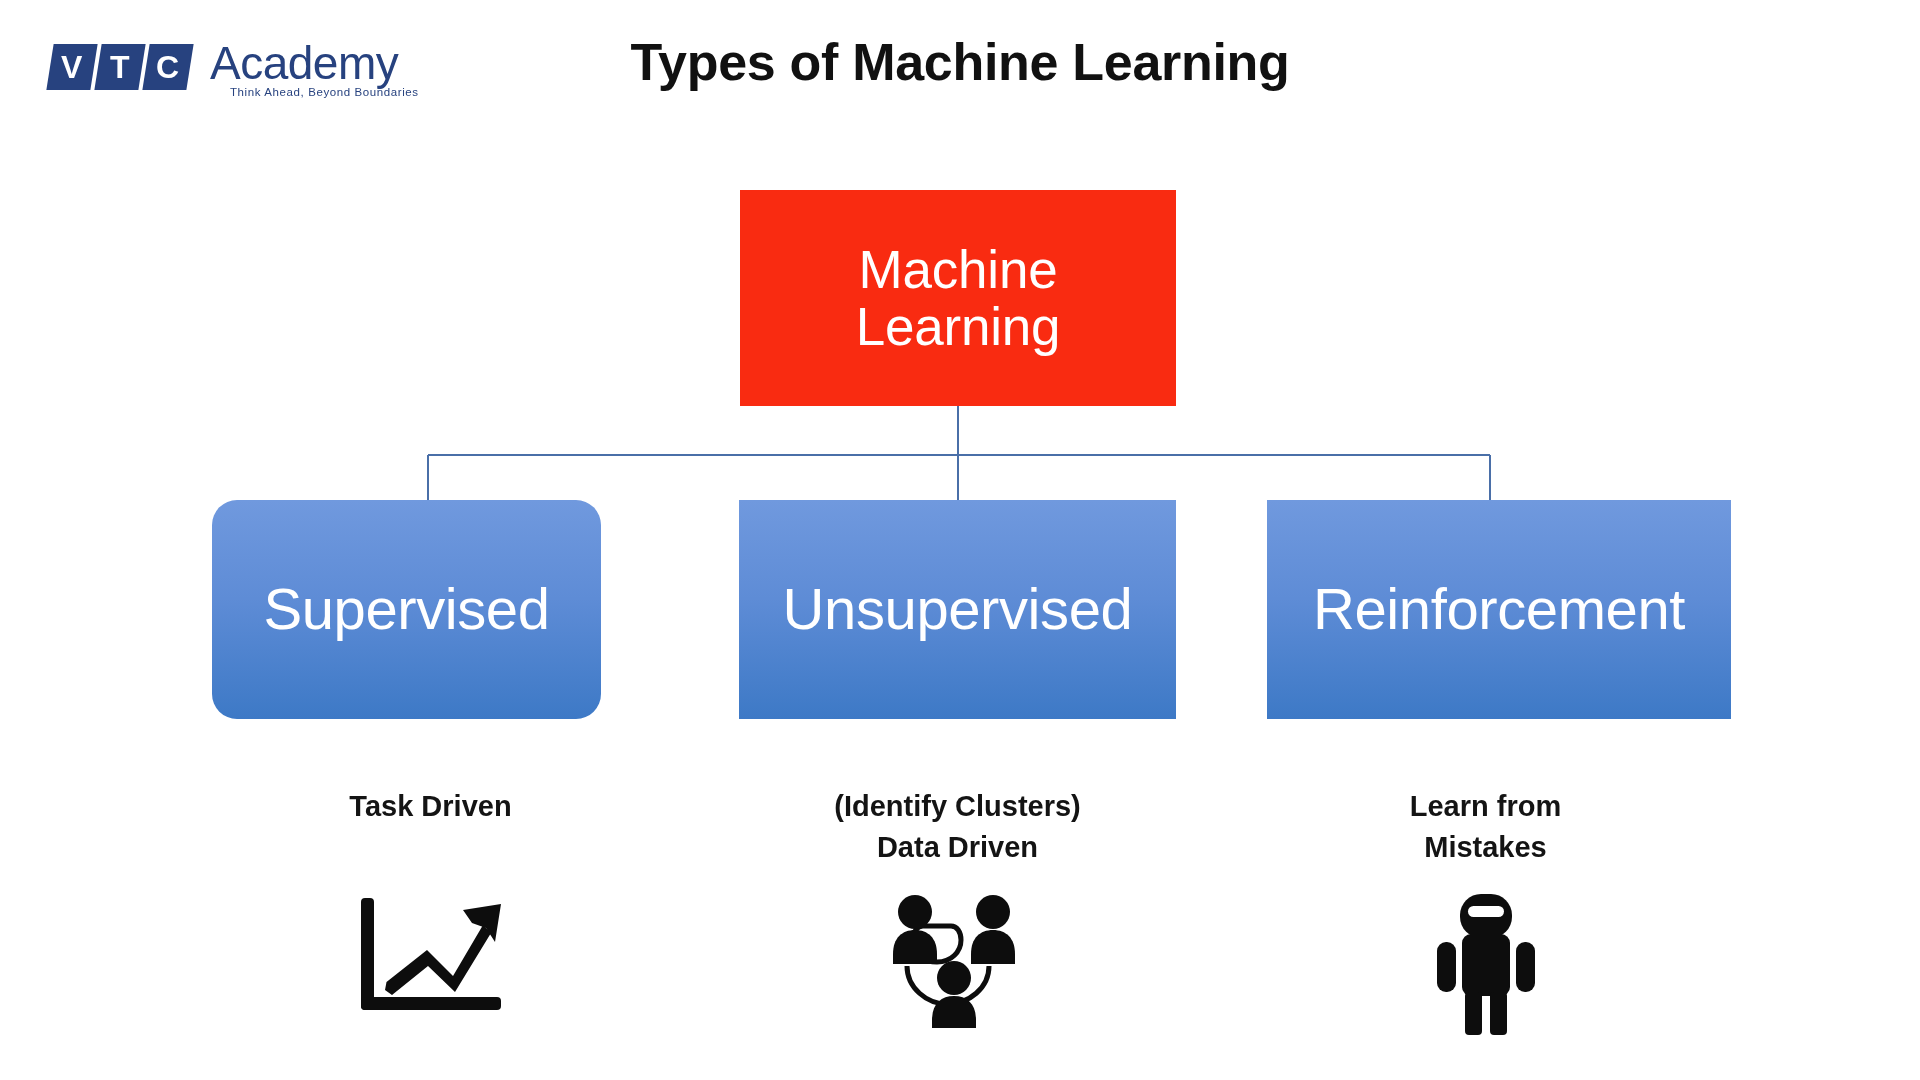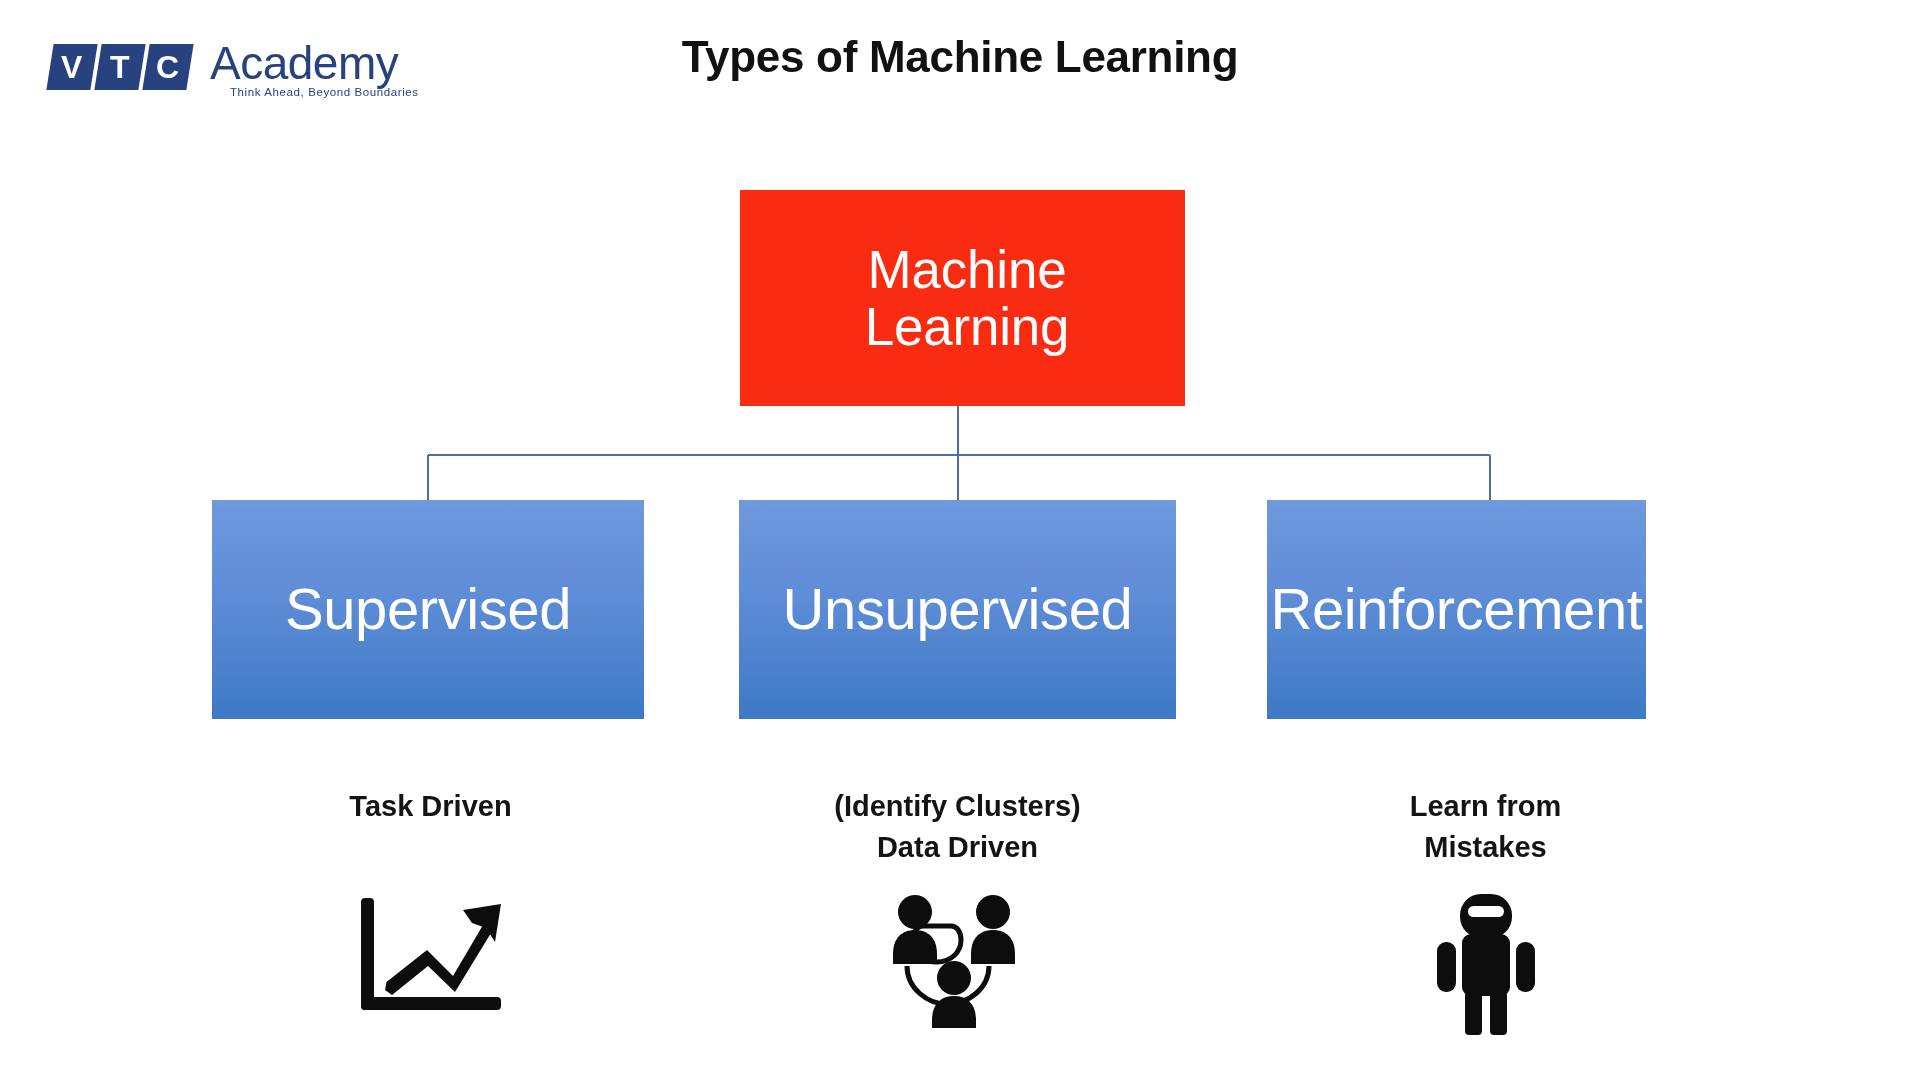--- a/index.html
+++ b/index.html
@@ -69,21 +69,21 @@
     font-family: Liberation Sans, sans-serif;
   }
 
   
   .slide-title {
     position: absolute;
     left: 0;
     top: 32px;
     width: 1920px;
     text-align: center;
-    font-size: 44px;
+    font-size: 52px;
     font-weight: bold;
     color: #111111;
     letter-spacing: -0.3px;
   }
 
   
   .connectors {
     position: absolute;
     left: 0;
     top: 0;
@@ -104,33 +104,32 @@
     overflow: visible;
   }
   .node-root {
     left: 740px;
     top: 190px;
     width: 436px;
     height: 216px;
     background: #F92B11;
     font-size: 53px;
     letter-spacing: -0.2px;
-    padding-left: 9px;
   }
   .node-child {
     top: 500px;
     height: 219px;
     background: linear-gradient(180deg, #7099DE 0%, #5E8CD6 45%, #3D79C6 100%);
     font-size: 58px;
     letter-spacing: -0.4px;
     white-space: nowrap;
   }
-  .node-supervised { left: 212px;  width: 432px; }
+  .node-supervised { left: 212px;  width: 389px; border-radius: 25px; }
   .node-unsupervised { left: 739px; width: 437px; }
-  .node-reinforcement { left: 1267px; width: 379px; }
+  .node-reinforcement { left: 1267px; width: 464px; }
 
   
   .caption {
     position: absolute;
     top: 786px;
     text-align: center;
     font-size: 29px;
     font-weight: bold;
     color: #141414;
     line-height: 1.42;

